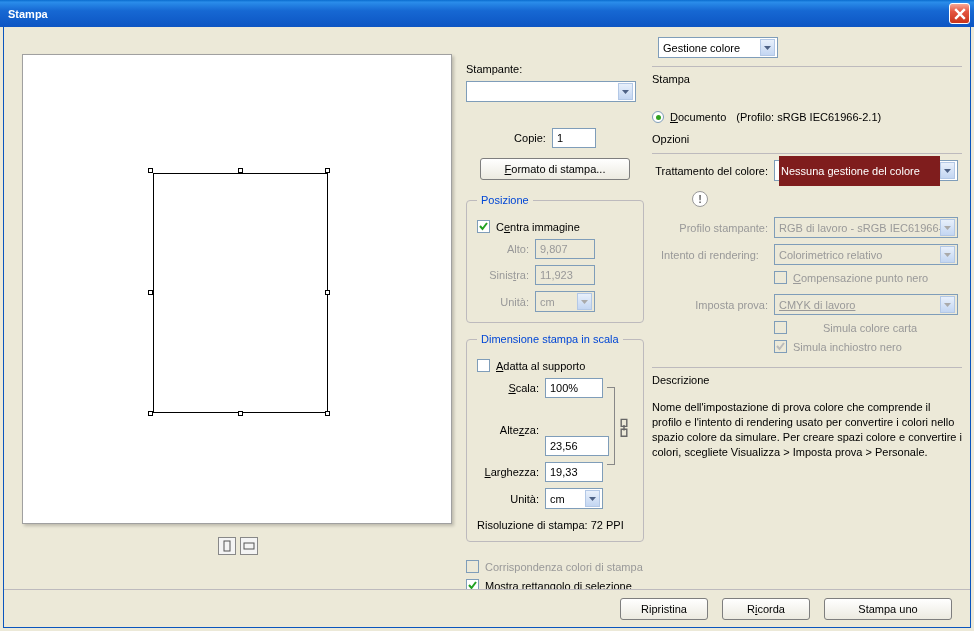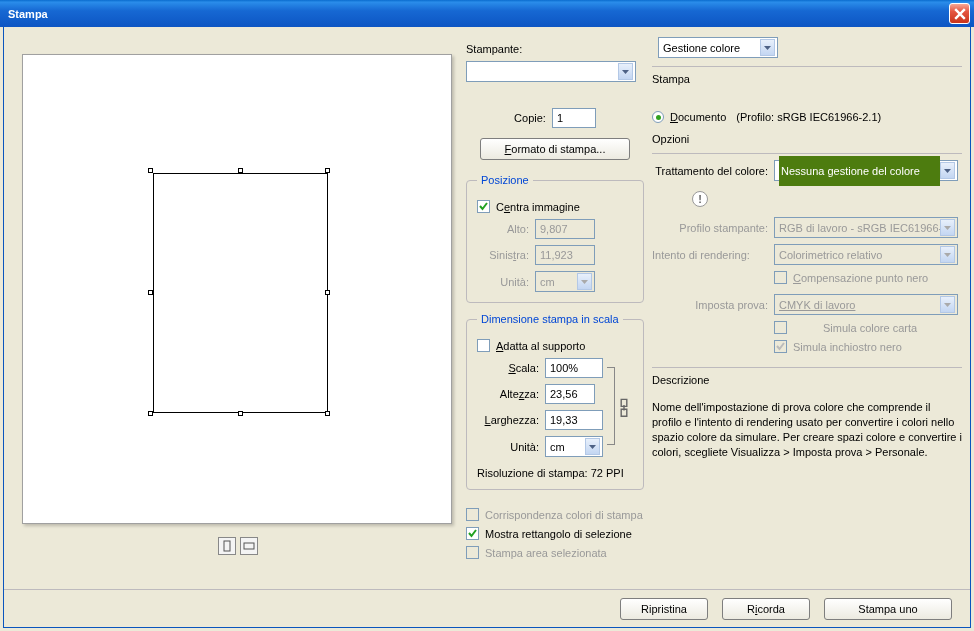--- a/index.html
+++ b/index.html
@@ -21,27 +21,27 @@
 .preview .h-br { left: 302px; top: 356px; }
 .preview .h-tm { left: 215px; top: 113px; }
 .preview .h-bm { left: 215px; top: 356px; }
 .preview .h-ml { left: 125px; top: 235px; }
 .preview .h-mr { left: 302px; top: 235px; }
 
 .thumbs { position: absolute; left: 214px; top: 510px; display: flex; gap: 4px; }
 .thumb { width: 18px; height: 18px; border: 1px solid #888; background: #f4f4f4; display:flex; align-items:center; justify-content:center; }
 .thumb svg { width:12px; height:12px; }
 
-.col-mid { position: absolute; left: 462px; top: 16px; width: 178px; }
+.col-mid { position: absolute; left: 462px; top: 36px; width: 178px; }
 .dropdown { height: 21px; border: 1px solid #7f9db9; background: #fff; display: flex; align-items: center; padding: 0 2px 0 4px; }
 .dropdown .val { flex: 1; white-space: nowrap; overflow:hidden; }
 .dropdown .arrow { width: 15px; height: 17px; background: linear-gradient(to bottom,#e8f0fb,#c3d6f2); border: 1px solid #b3c8e6; display:flex; align-items:center; justify-content:center; }
 .dropdown .arrow svg { width:7px; height:4px; }
 .dropdown.disabled { background:#ece9d8; color:#999; }
-.dropdown.selected .val { background:#4d7c0f; color:#fff; padding:9px 2px; }
+.dropdown.selected .val { background:#7f1d1d; color:#fff; padding:9px 2px; }
 
 .textfield { height: 20px; border: 1px solid #7f9db9; background: #fff; padding: 0 4px; display:flex; align-items:center; }
 .textfield.disabled { background:#ece9d8; color:#999; }
 
 .btn { height: 22px; border: 1px solid #7e7e7e; border-radius: 3px; background: linear-gradient(to bottom,#fff,#eceae0); padding: 0 10px; display:inline-flex; align-items:center; justify-content:center; cursor:default; }
 .btn u { text-decoration: underline; }
 
 fieldset { border: 1px solid #bdbabd; border-radius: 4px; margin: 0; padding: 8px 10px 10px 10px; position: relative; }
 fieldset legend { color: #0046d5; padding: 0 4px; font-size:11px; }
 
@@ -176,21 +176,21 @@
         <span><span><u>A</u>datta al supporto</span></span>
       </div>
       <div class="row">
           <label style="width:62px;"><u>S</u>cala:</label>
           <div class="textfield" style="width:58px;">
             <span>100%</span>
           </div>
         </div>
       <div class="row">
           <label style="width:62px;">Alte<u>z</u>za:</label>
-          <div class="textfield" style="width:50px;">
+          <div class="textfield" style="width:64px;margin-top:32px;">
             <span>23,56</span>
           </div>
         </div>
       <div class="row">
           <label style="width:62px;"><u>L</u>arghezza:</label>
           <div class="textfield" style="width:58px;">
             <span>19,33</span>
           </div>
         </div>
       <div class="bracket" style="top:42px; height:78px; left:140px;"></div>
@@ -274,21 +274,21 @@
         <span class="val">RGB di lavoro - sRGB IEC61966-2.1</span>
         <span class="arrow">
             <svg viewBox="0 0 7 4">
               <path d="M0 0 L3.5 4 L7 0 Z" fill="#aaa"></path>
             </svg>
           </span>
       </div>
     </div>
 
     <div class="row">
-      <label class="gray" style="width:116px; text-align:left;">Intento di rendering:</label>
+      <label class="gray" style="width:116px; text-align:center;">Intento di rendering:</label>
       <div class="dropdown disabled" style="width:184px;">
         <span class="val">Colorimetrico relativo</span>
         <span class="arrow">
             <svg viewBox="0 0 7 4">
               <path d="M0 0 L3.5 4 L7 0 Z" fill="#aaa"></path>
             </svg>
           </span>
       </div>
     </div>
 

